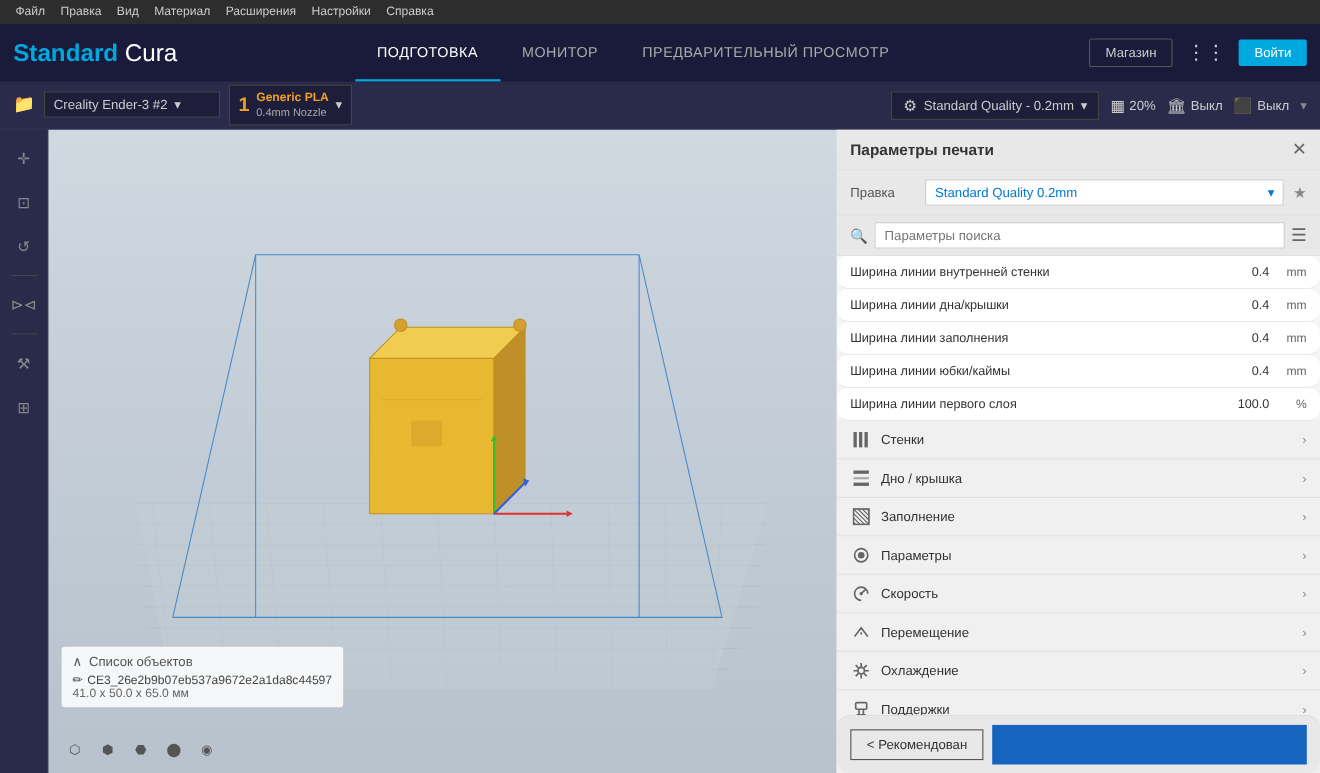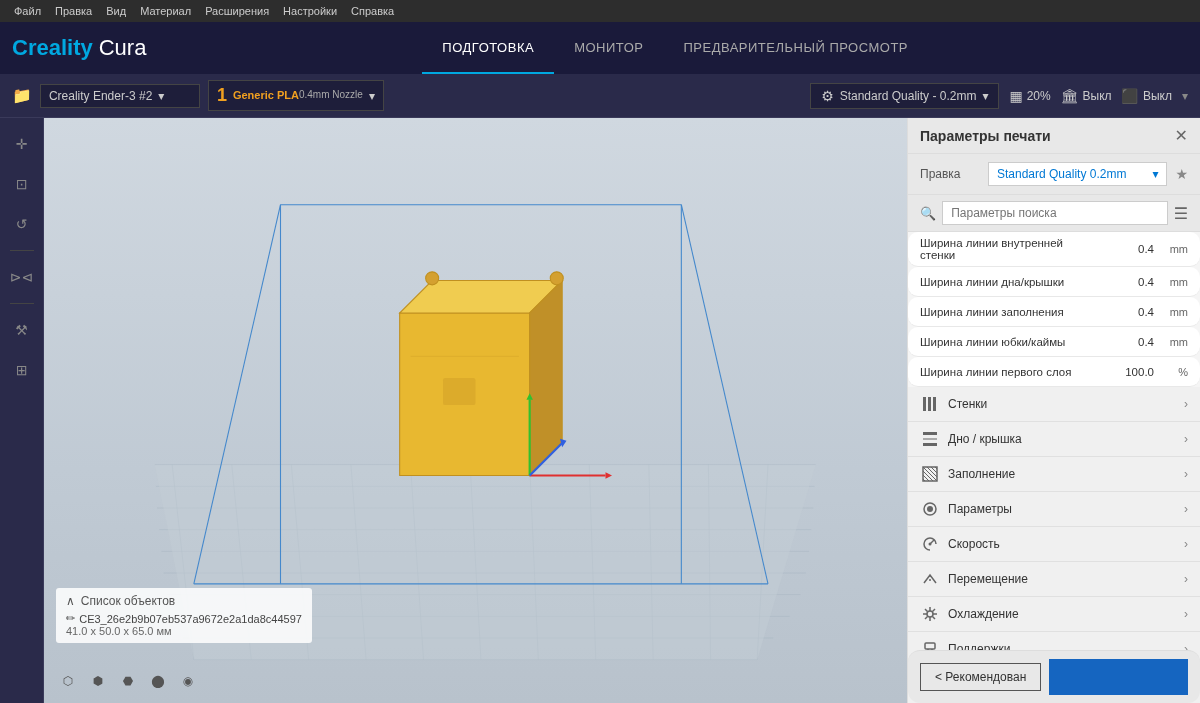--- a/index.html
+++ b/index.html
@@ -46,21 +46,21 @@
     
     .viewport { flex: 1; background: linear-gradient(180deg, #d0d8e0 0%, #c0cad4 60%, #b8c2cc 100%); position: relative; overflow: hidden; }
     .object-info { position: absolute; bottom: 60px; left: 12px; background: rgba(255,255,255,0.85); padding: 6px 10px; border-radius: 3px; font-size: 11px; }
     .object-list-header { display: flex; align-items: center; gap: 6px; font-size: 12px; color: #555; margin-bottom: 4px; }
     .object-filename { font-size: 11px; color: #444; }
     .object-dims { font-size: 11px; color: #666; }
     .bottom-icons { position: absolute; bottom: 10px; left: 12px; display: flex; gap: 6px; }
     .bottom-icon { width: 24px; height: 24px; color: #555; cursor: pointer; display: flex; align-items: center; justify-content: center; }
 
     
-    .right-panel { width: 293px; background: #f0f0f0; border-left: 1px solid #ddd; display: flex; flex-direction: column; }
+    .right-panel { width: 440px; background: #f0f0f0; border-left: 1px solid #ddd; display: flex; flex-direction: column; }
     .panel-header { background: #e8e8e8; padding: 8px 12px; display: flex; align-items: center; justify-content: space-between; border-bottom: 1px solid #ddd; }
     .panel-title { font-size: 14px; font-weight: 600; color: #333; }
     .panel-close { cursor: pointer; color: #666; font-size: 16px; }
 
     
     .profile-row { display: flex; align-items: center; padding: 8px 12px; gap: 8px; background: #e8e8e8; border-bottom: 1px solid #ddd; }
     .profile-label { font-size: 12px; color: #555; min-width: 60px; }
     .profile-select { flex: 1; background: white; border: 1px solid #ccc; padding: 4px 8px; font-size: 12px; display: flex; align-items: center; justify-content: space-between; cursor: pointer; color: #0078d4; }
     .profile-star { color: #888; cursor: pointer; font-size: 14px; }
 
@@ -103,40 +103,45 @@
   <span>Правка</span>
   <span>Вид</span>
   <span>Материал</span>
   <span>Расширения</span>
   <span>Настройки</span>
   <span>Справка</span>
 </div>
 
 <div class="header">
   <div class="logo">
-    <span class="logo-u">Creality</span>
+    <span class="logo-u">Standard</span>
     <span class="logo-cura">Cura</span>
   </div>
   <div class="header-tabs">
     <div class="header-tab active">ПОДГОТОВКА</div>
     <div class="header-tab">МОНИТОР</div>
     <div class="header-tab">ПРЕДВАРИТЕЛЬНЫЙ ПРОСМОТР</div>
+  </div>
+  <div class="header-right">
+    <button class="btn-store">Магазин</button>
+    <span class="btn-grid">⋮⋮</span>
+    <button class="btn-login">Войти</button>
   </div>
 </div>
 
 <div class="toolbar">
   <div class="toolbar-left">
     <span class="folder-btn">📁</span>
     <div class="printer-select">
       <span>Creality Ender-3 #2</span>
       <span>▾</span>
     </div>
     <div class="material-select">
       <span class="material-number">1</span>
-      <div style="display:flex;flex-direction:row;line-height:1.3">
+      <div style="display:flex;flex-direction:column;line-height:1.3">
         <span style="font-size:11px;color:#f0a020;font-weight:600;">Generic PLA</span>
         <span style="font-size:10px;color:#aaa;">0.4mm Nozzle</span>
       </div>
       <span style="margin-left:auto;">▾</span>
     </div>
   </div>
   <div class="toolbar-right">
     <div class="quality-btn">
       <span style="font-size:14px;">⚙</span>
       <span>Standard Quality - 0.2mm</span>

